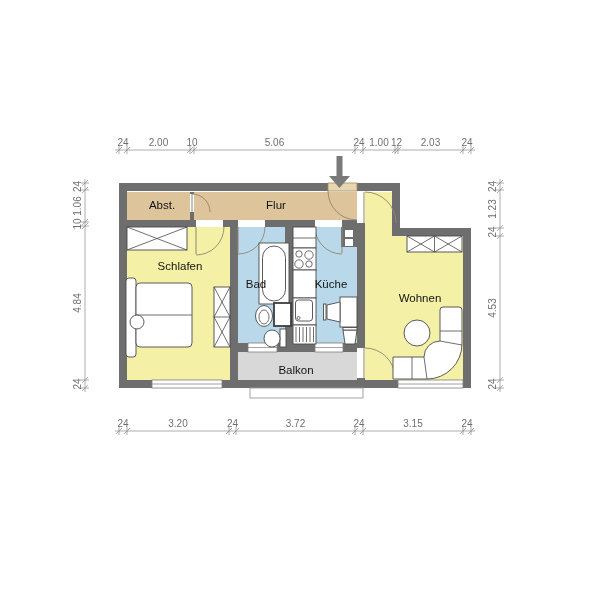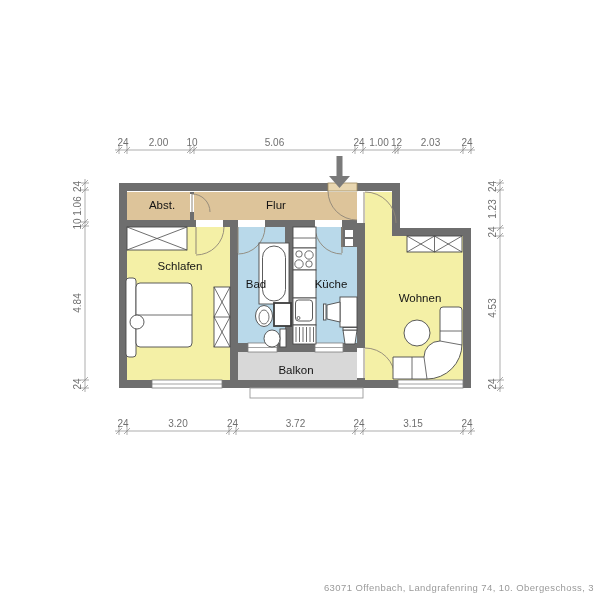--- a/index.html
+++ b/index.html
@@ -289,14 +289,13 @@
         <text x="162" y="209" class="room-label">Abst.</text>
         <text x="276" y="209" class="room-label">Flur</text>
         <text x="180" y="270" class="room-label">Schlafen</text>
         <text x="256" y="288" class="room-label">Bad</text>
         <text x="331" y="288" class="room-label">Küche</text>
         <text x="420" y="302" class="room-label">Wohnen</text>
         <text x="296" y="374" class="room-label">Balkon</text>
       </g>
 </svg>
 
-<div class="caption">63071 Offenbach, Landgrafenring 74, 10. Obergeschoss, 3</div>
 </div>
 
 </body></html>

